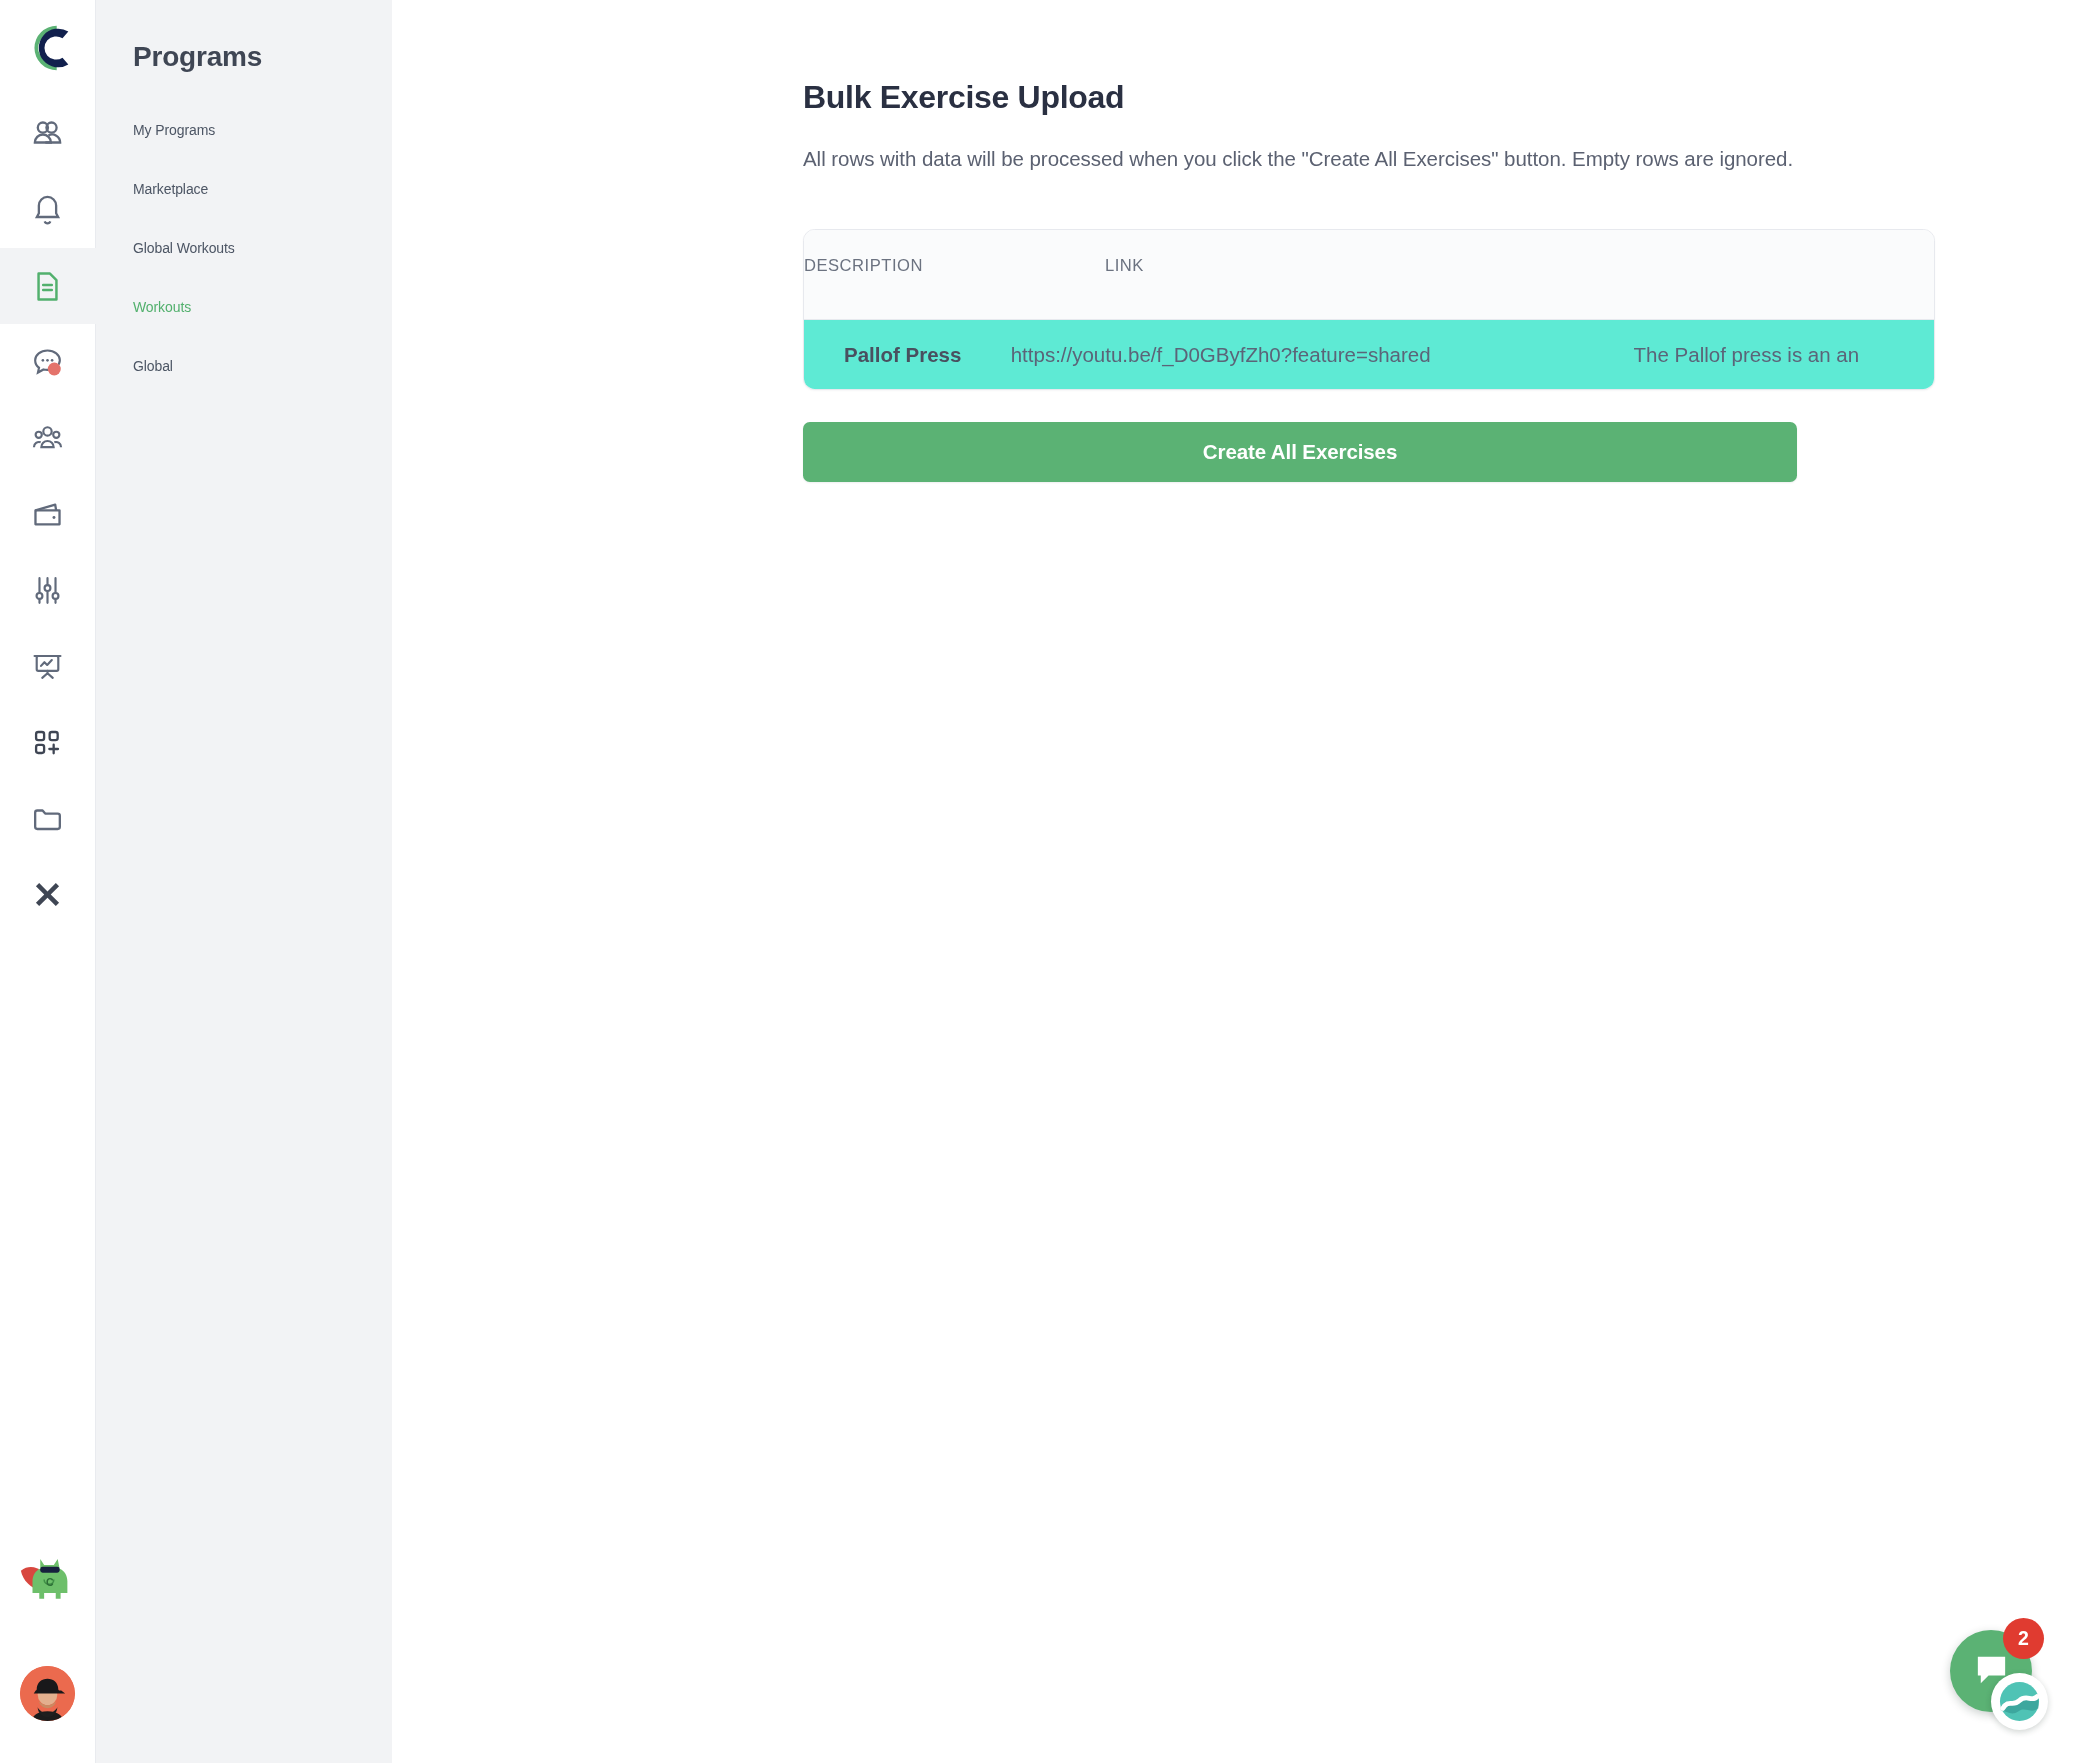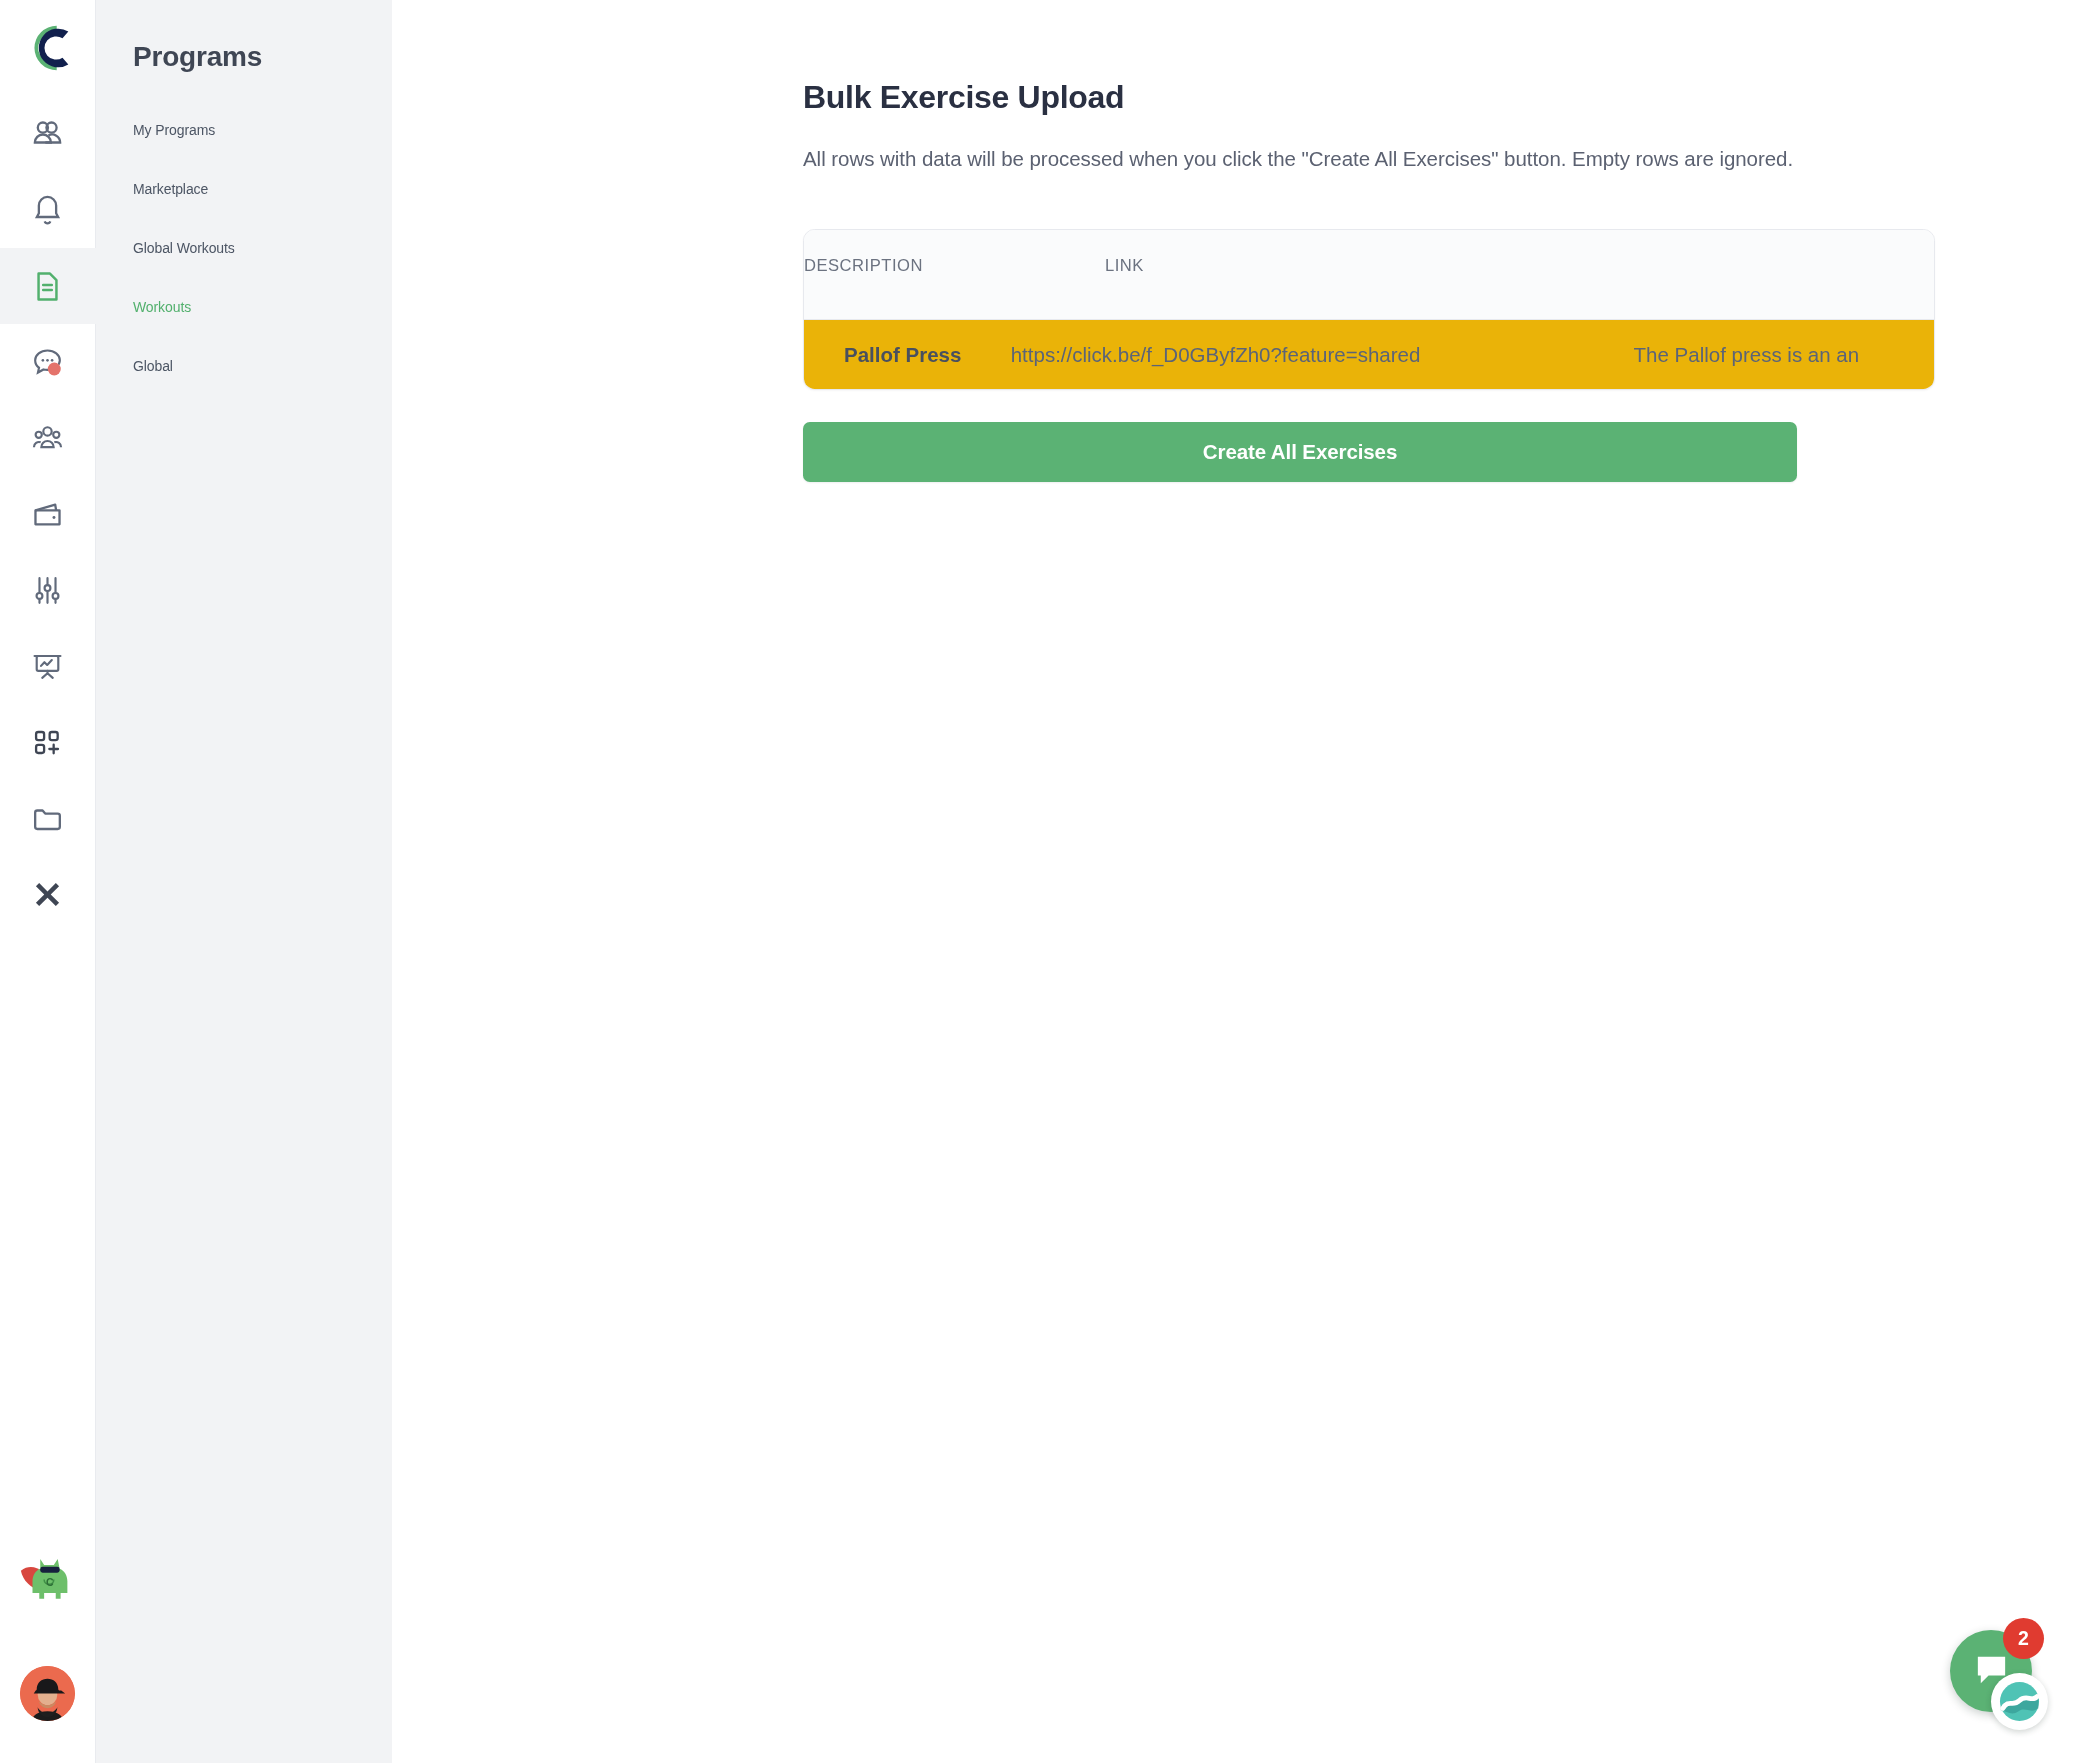--- a/index.html
+++ b/index.html
@@ -155,21 +155,21 @@
     text-transform: uppercase;
   }
   .col-name { width: 207px; padding-left: 40px; }
   .col-link { width: 624px; padding-left: 0px; }
   .col-desc { width: 301px; padding-left: 0px; }
 
   .t-row {
     display: flex;
     height: 69px;
     align-items: center;
-    background: #eab308;
+    background: #5eead4;
   }
   .t-row .td {
     font-size: 20.5px;
     color: #5b6478;
     line-height: 27px;
     white-space: nowrap;
     overflow: hidden;
   }
   .td.name { font-weight: 700; color: #49505f; }
 
@@ -383,21 +383,21 @@
       <p class="page-sub">All rows with data will be processed when you click the "Create All Exercises" button. Empty rows are ignored.</p>
 
       <div class="table-card">
         <div class="t-head">
           <div class="th col-desc">DESCRIPTION</div>
           <div class="th col-link">LINK</div>
         </div>
 
         <div class="t-row">
           <div class="td name col-name">Pallof Press</div>
-          <div class="td col-link">https://click.be/f_D0GByfZh0?feature=shared</div>
+          <div class="td col-link">https://youtu.be/f_D0GByfZh0?feature=shared</div>
           <div class="td col-desc">The Pallof press is an an</div>
         </div>
       </div>
 
       <button class="create-btn">Create All Exercises</button>
     </div>
 
     <div class="chat-launcher">
       <div class="chat-ball">
         <svg width="39" height="39" viewBox="0 0 40 40">

